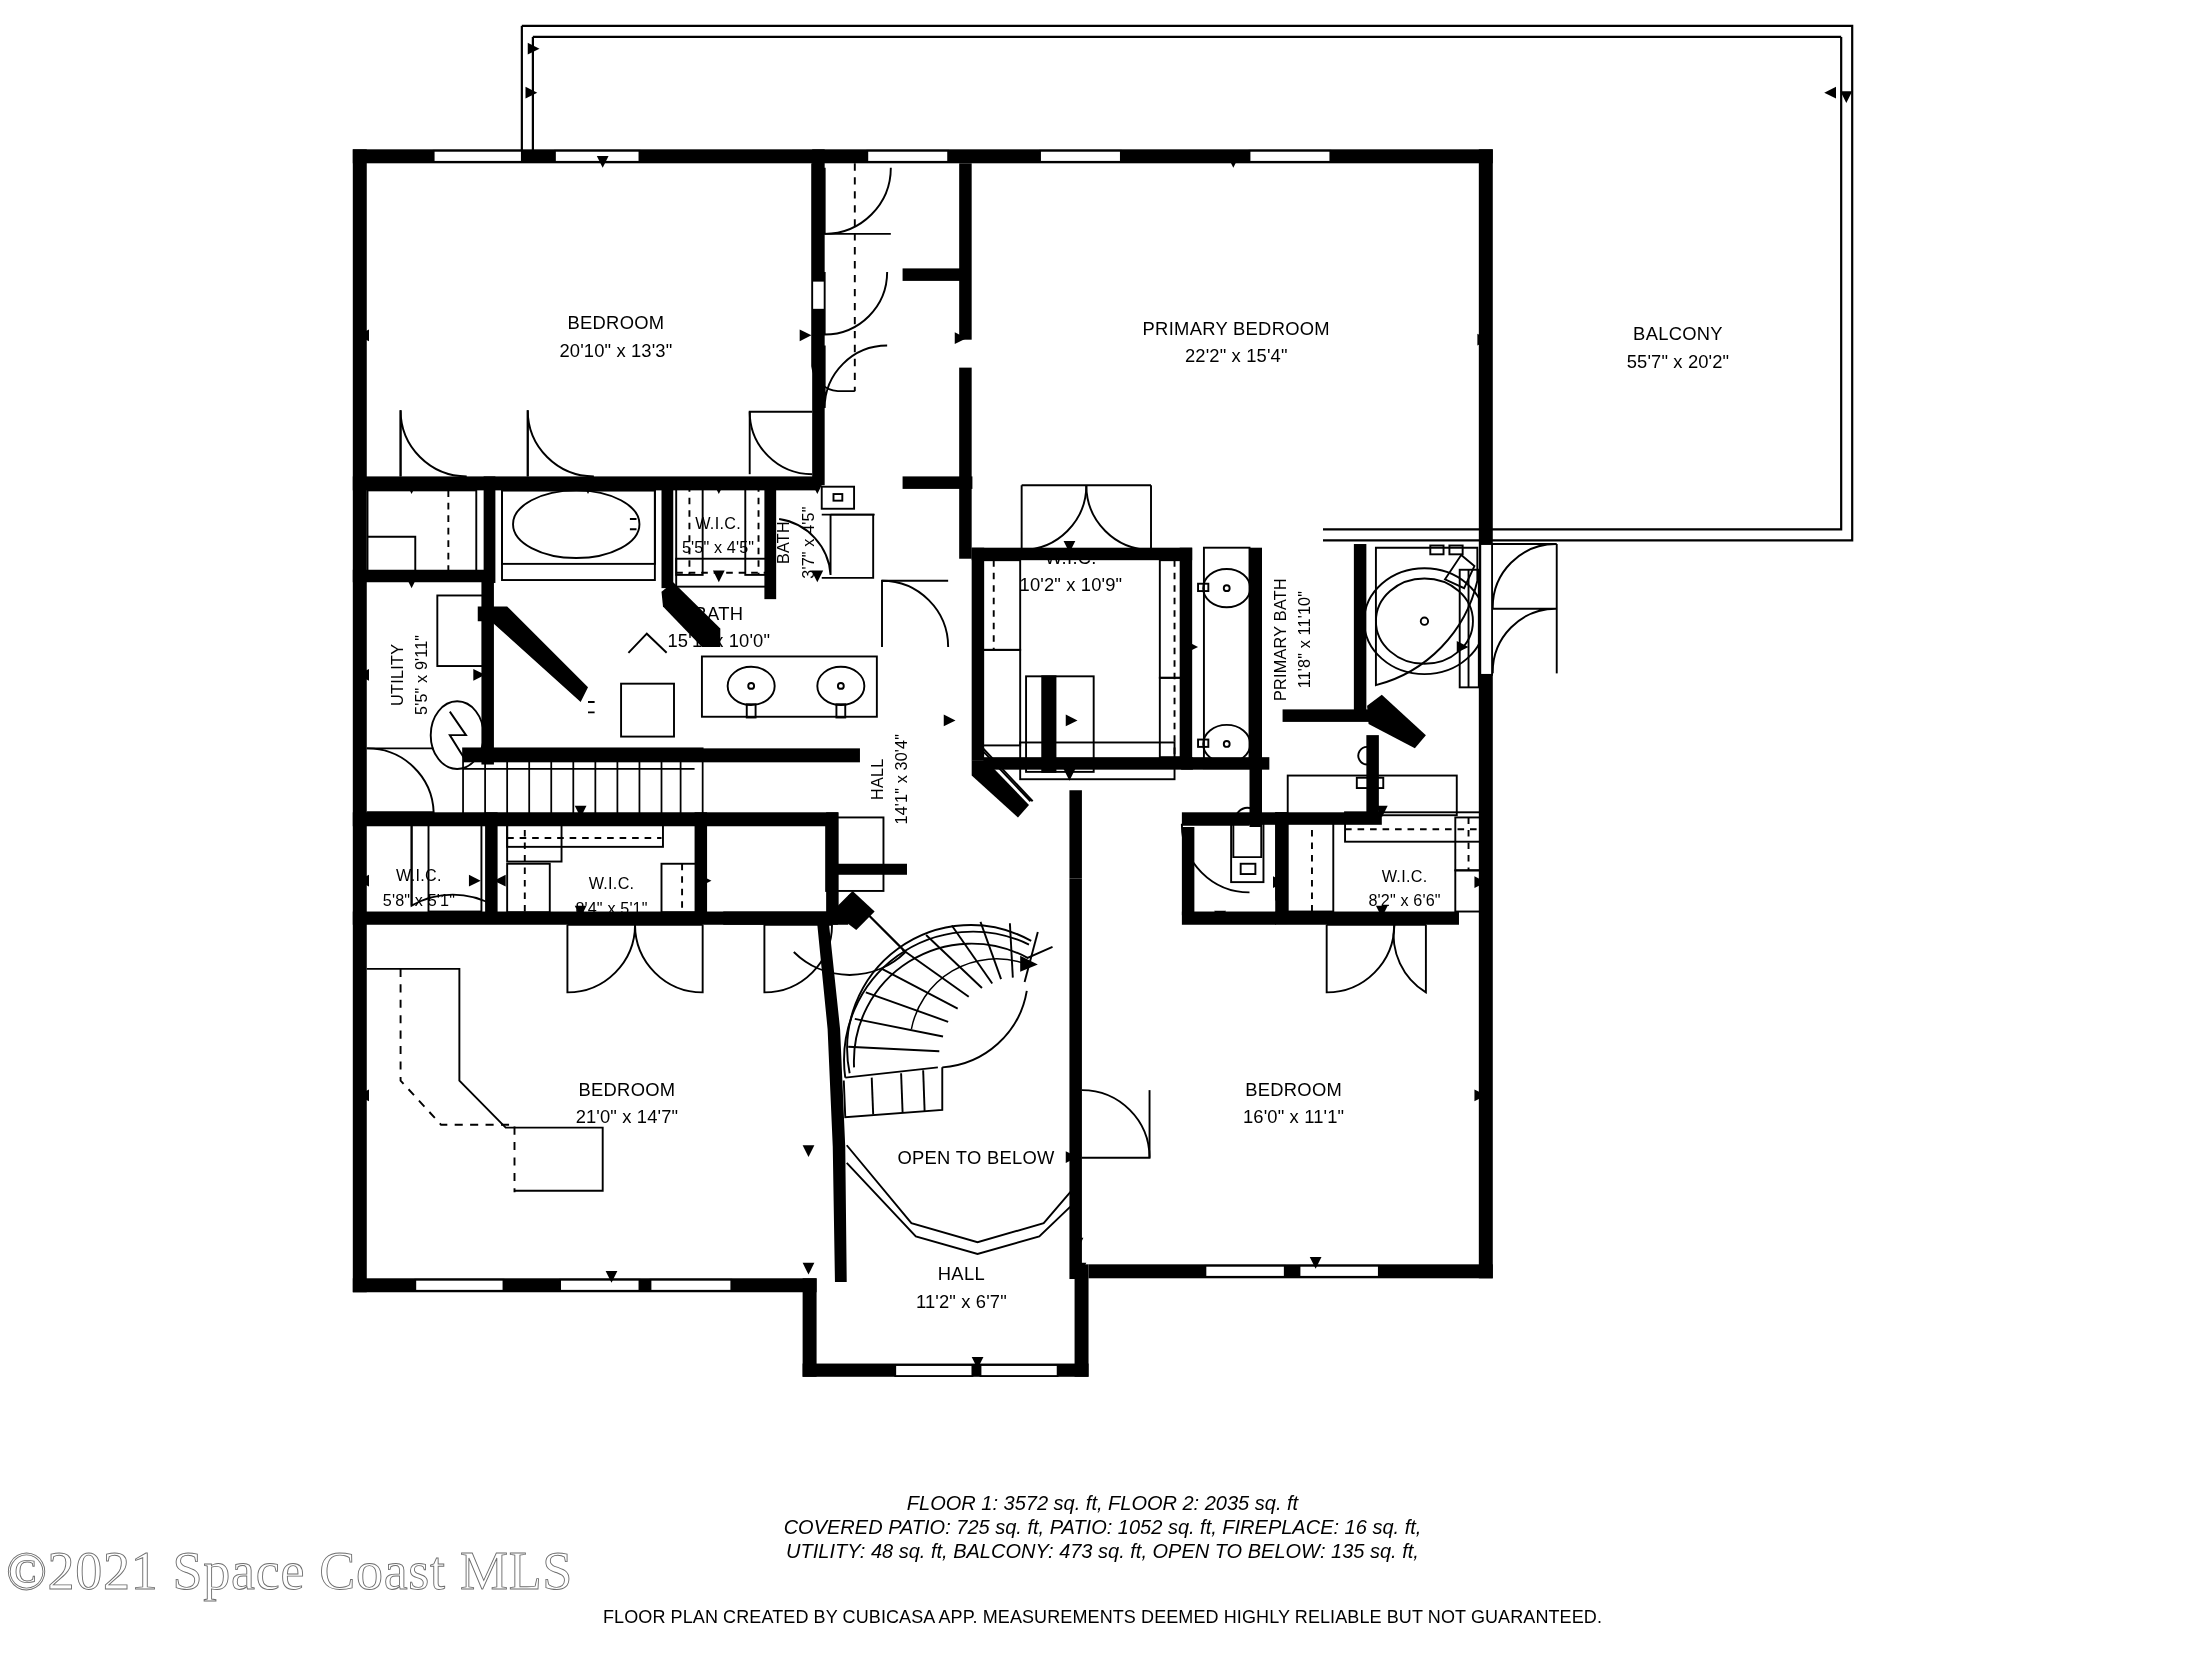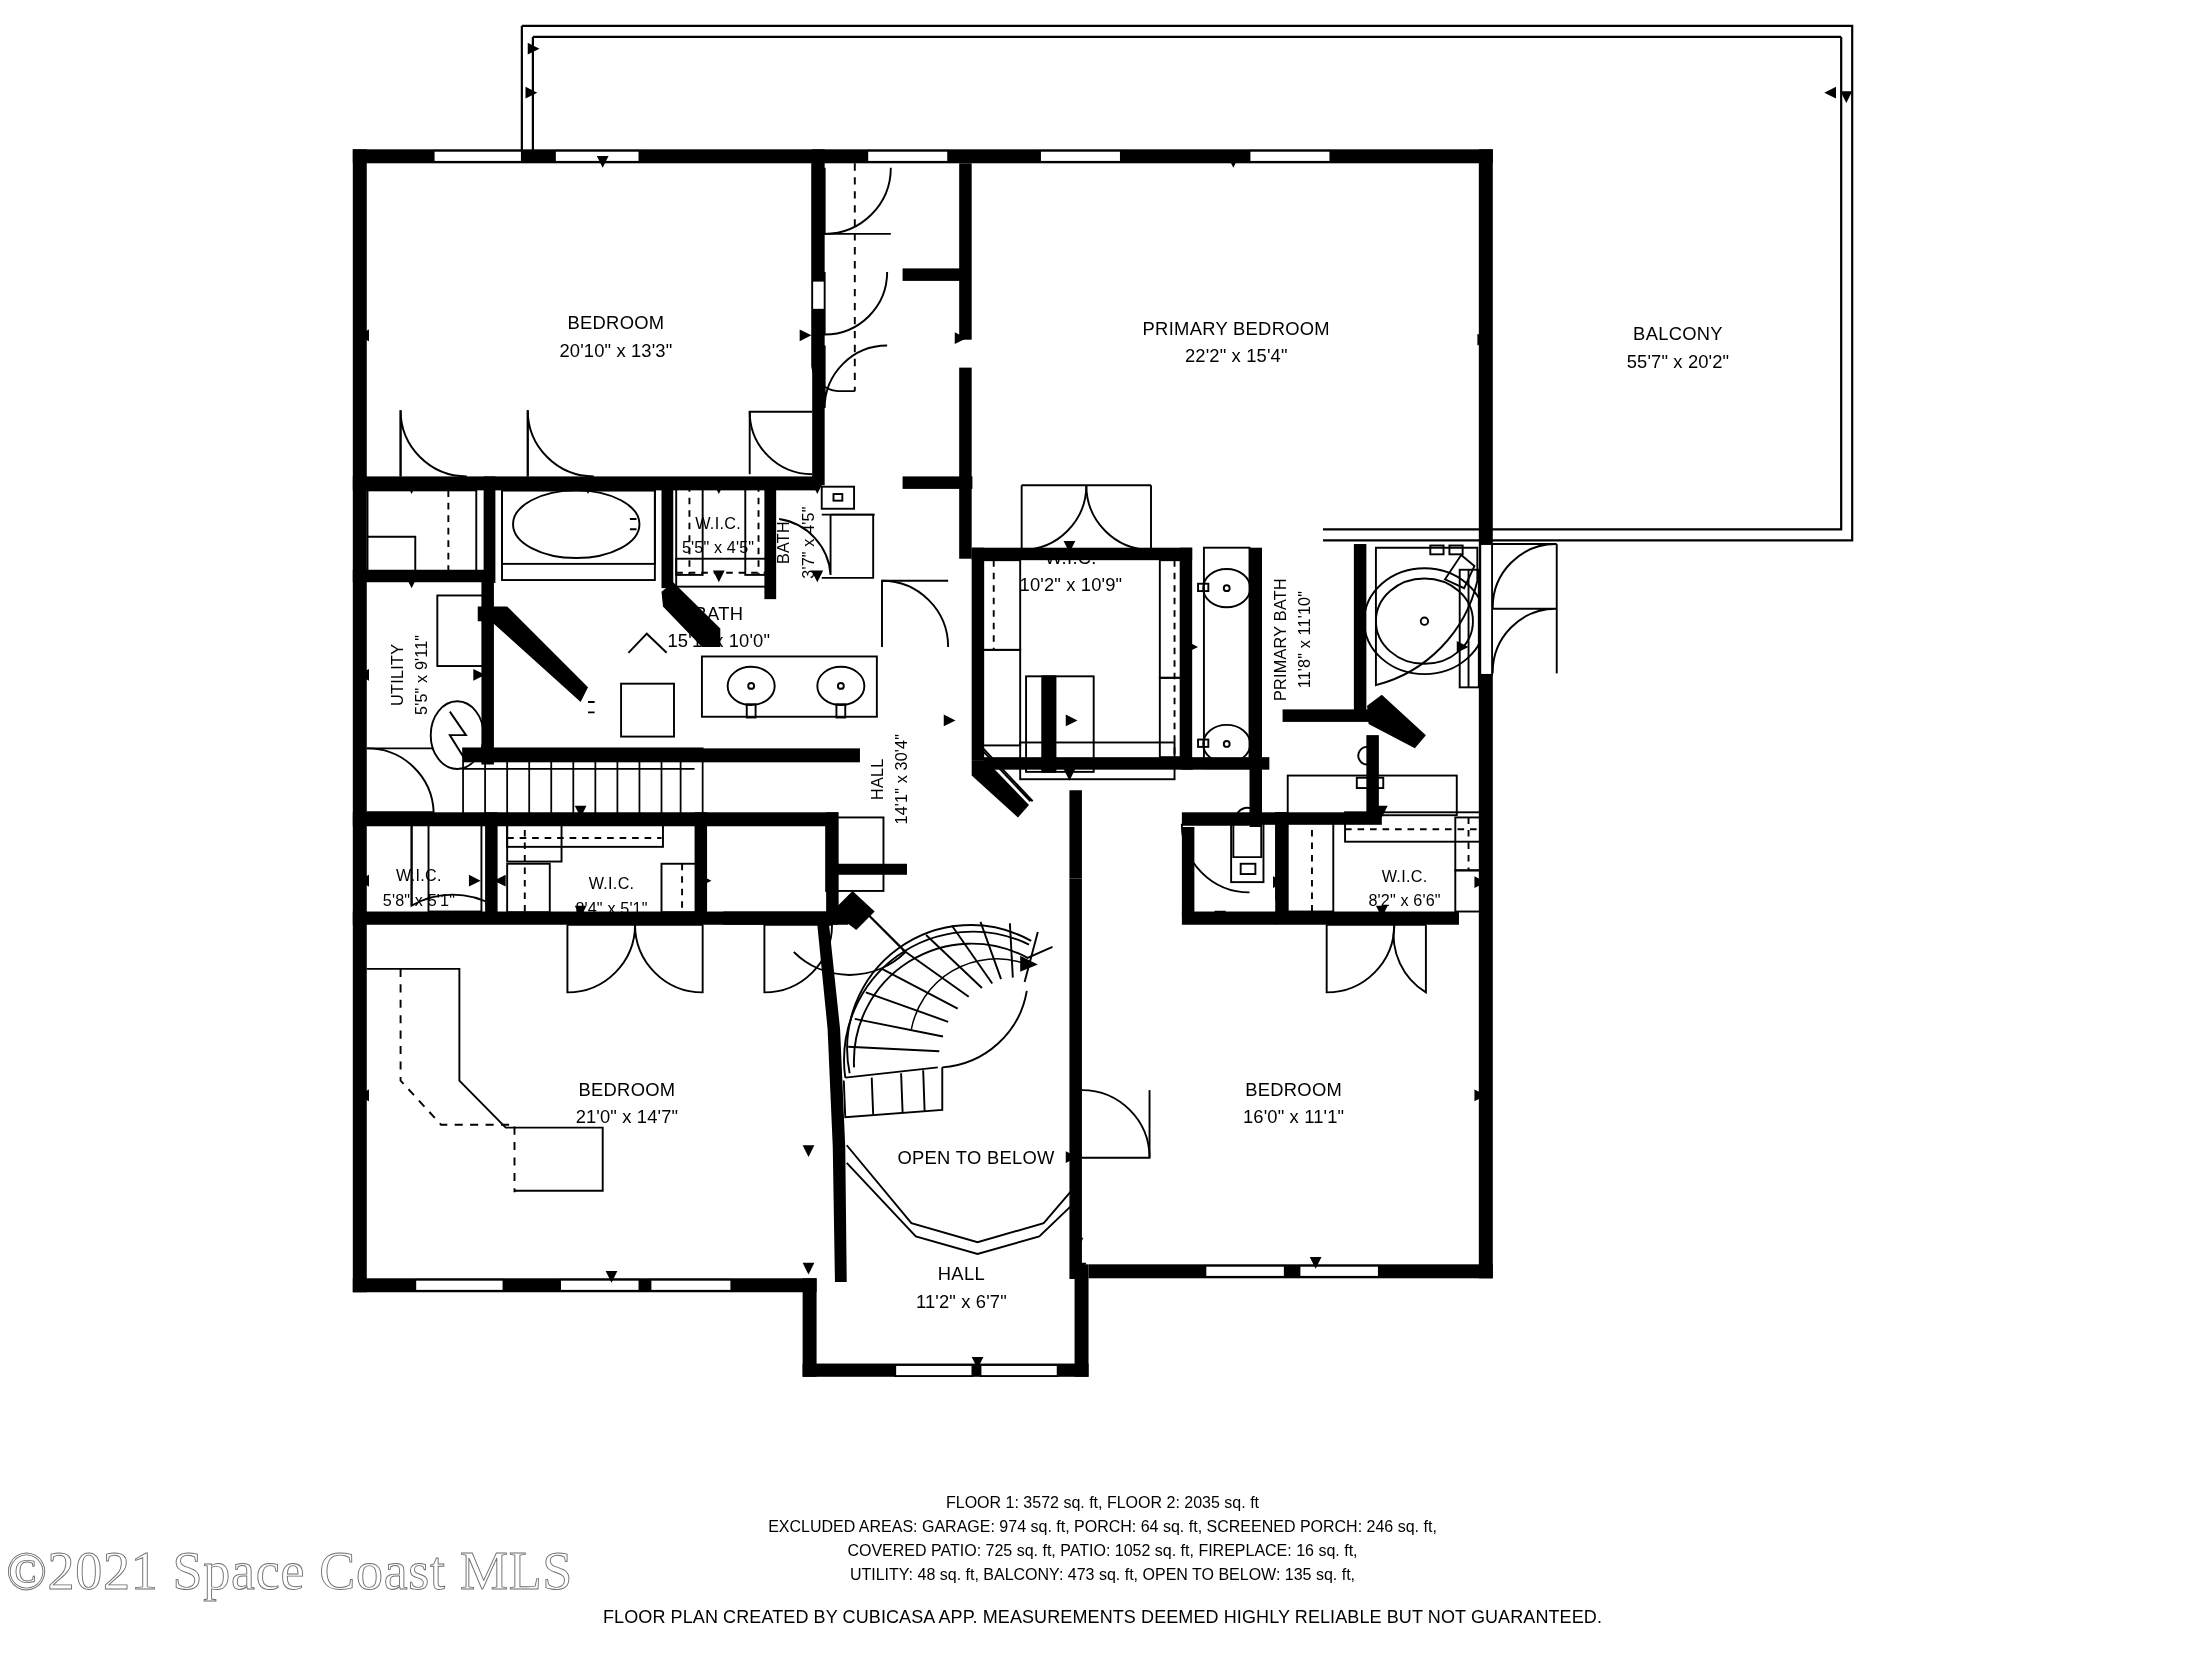--- a/index.html
+++ b/index.html
@@ -10,21 +10,21 @@
   svg{display:block;}
   .rm-name{font-family:"Liberation Sans",sans-serif;font-size:25px;font-weight:400;
            fill:#000;text-anchor:middle;letter-spacing:.4px;}
   .rm-dim{font-family:"Liberation Sans",sans-serif;font-size:25px;font-weight:400;
           fill:#000;text-anchor:middle;letter-spacing:.2px;}
   .rm-name.sm{font-size:22px;}
   .rm-dim.sm{font-size:22px;}
   .summary{position:absolute;left:0;right:0;text-align:center;
            font-family:"Liberation Sans",sans-serif;color:#000;}
   #sum-total{top:1463px;font-size:21px;font-weight:bold;letter-spacing:0.1px;}
-  #sum-lines{top:1491px;font-size:16px;line-height:24px;}
+  #sum-lines{top:1491px;font-size:20px;line-height:24px;font-style:italic;}
   #sum-lines div{white-space:nowrap;}
   #credit{top:1607px;font-size:18px;letter-spacing:0.1px;}
   #watermark{position:absolute;left:5.9px;top:1540px;
      font-family:"Liberation Serif","DejaVu Serif",serif;
      font-size:54px;letter-spacing:0.7px;
      color:transparent;-webkit-text-stroke:0.9px #6e6e6e;
      text-shadow:0 0 0 rgba(0,0,0,0);white-space:nowrap;}
 </style>
 </head>
 <body>
@@ -479,21 +479,20 @@
 
       <text class="rm-name" x="1308" y="1742">HALL</text>
       <text class="rm-dim" x="1308" y="1779">11'2" x 6'7"</text>
     </g>
 
   </svg>
 
 
   <div class="summary" id="sum-lines">
     <div>FLOOR 1: 3572 sq. ft, FLOOR 2: 2035 sq. ft</div>
-    <div>EXCLUDED AREAS: GARAGE: 974 sq. ft, PORCH: 64 sq. ft, SCREENED PORCH: 246 sq. ft,</div>
     <div>COVERED PATIO: 725 sq. ft, PATIO: 1052 sq. ft, FIREPLACE: 16 sq. ft,</div>
     <div>UTILITY: 48 sq. ft, BALCONY: 473 sq. ft, OPEN TO BELOW: 135 sq. ft,</div>
   </div>
 
   <div class="summary" id="credit">FLOOR PLAN CREATED BY CUBICASA APP. MEASUREMENTS DEEMED HIGHLY RELIABLE BUT NOT GUARANTEED.</div>
 
   <div id="watermark">©2021 Space Coast MLS</div>
 
 </div>
 

